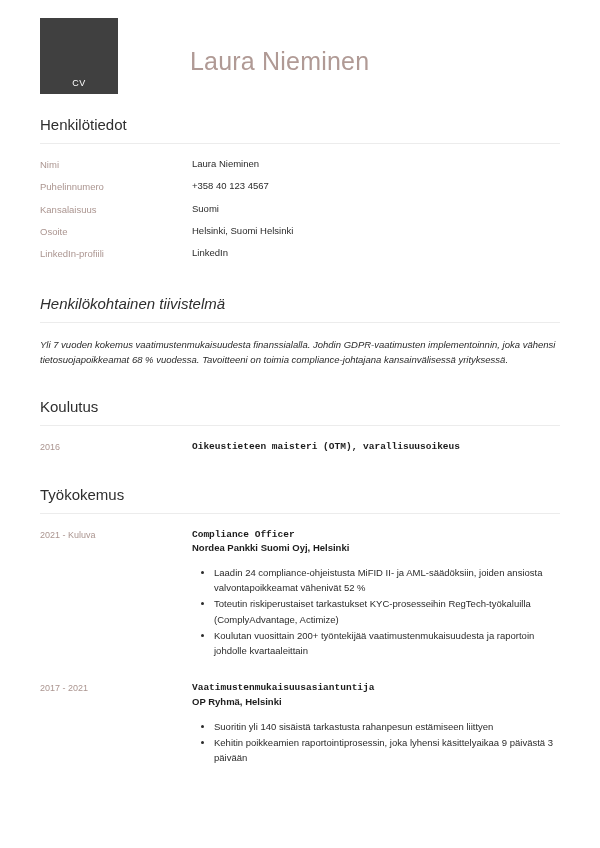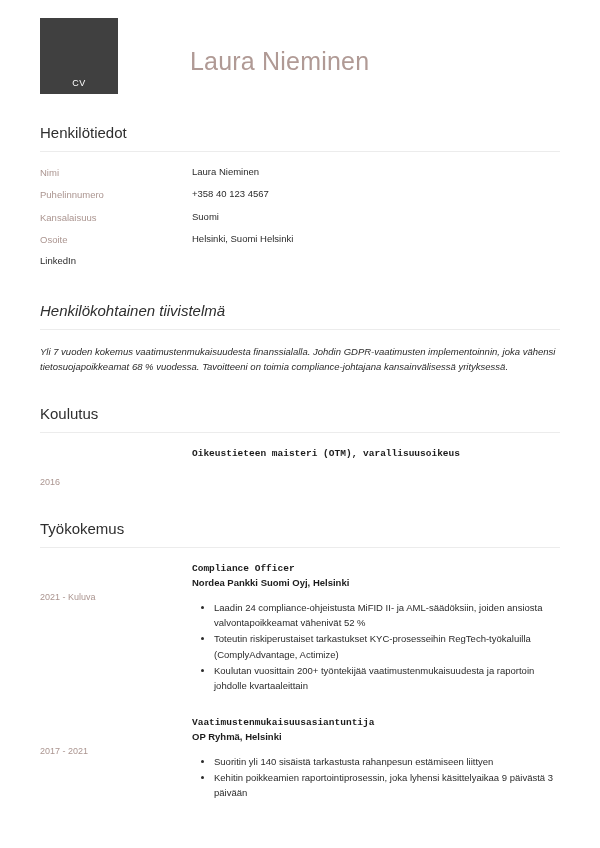--- a/index.html
+++ b/index.html
@@ -113,21 +113,20 @@
     align-items: flex-start;
     margin-bottom: 4px;
   }
   .entry-date {
     width: 152px;
     flex: 0 0 152px;
     font-size: 9px;
     color: #ab9590;
     line-height: 1.4;
     padding-top: 1px;
-    margin-top: 28px;
   }
   .entry-body {
     flex: 1 1 auto;
     min-width: 0;
   }
   .entry-title {
     font-size: 9.5px;
     font-weight: bold;
     color: #1c1c1c;
     line-height: 1.45;
@@ -147,21 +146,21 @@
     font-size: 9.5px;
     line-height: 1.6;
     color: #2b2b2b;
     margin-bottom: 1px;
   }
   .bullets li::marker {
     font-size: 9.5px;
   }
 
   
-  .sec-personal { margin-top: 22px; }
+  .sec-personal { margin-top: 14px; }
   .sec-summary  { margin-top: 34px; font-style: italic; }
   .sec-edu      { margin-top: 30px; }
   .sec-exp      { margin-top: 32px; }
   .entry-gap    { margin-top: 22px; }
 </style>
 </head>
 <body>
 
 <div class="page">
 
@@ -186,20 +185,21 @@
     </div>
     <div class="info-row">
       <div class="info-label">Kansalaisuus</div>
       <div class="info-value">Suomi</div>
     </div>
     <div class="info-row">
       <div class="info-label">Osoite</div>
       <div class="info-value">Helsinki, Suomi Helsinki</div>
     </div>
     <div class="info-row">
+      <div class="info-label">LinkedIn-profiili</div>
       <div class="info-value">LinkedIn</div>
     </div>
   </div>
 
   <div class="section sec-summary">
     <div class="section-title">Henkilökohtainen tiivistelmä</div>
     <div class="section-rule"></div>
     <div class="summary-text">Yli 7 vuoden kokemus vaatimustenmukaisuudesta finanssialalla. Johdin GDPR-vaatimusten implementoinnin, joka vähensi tietosuojapoikkeamat 68 % vuodessa. Tavoitteeni on toimia compliance-johtajana kansainvälisessä yrityksessä.</div>
   </div>
 

